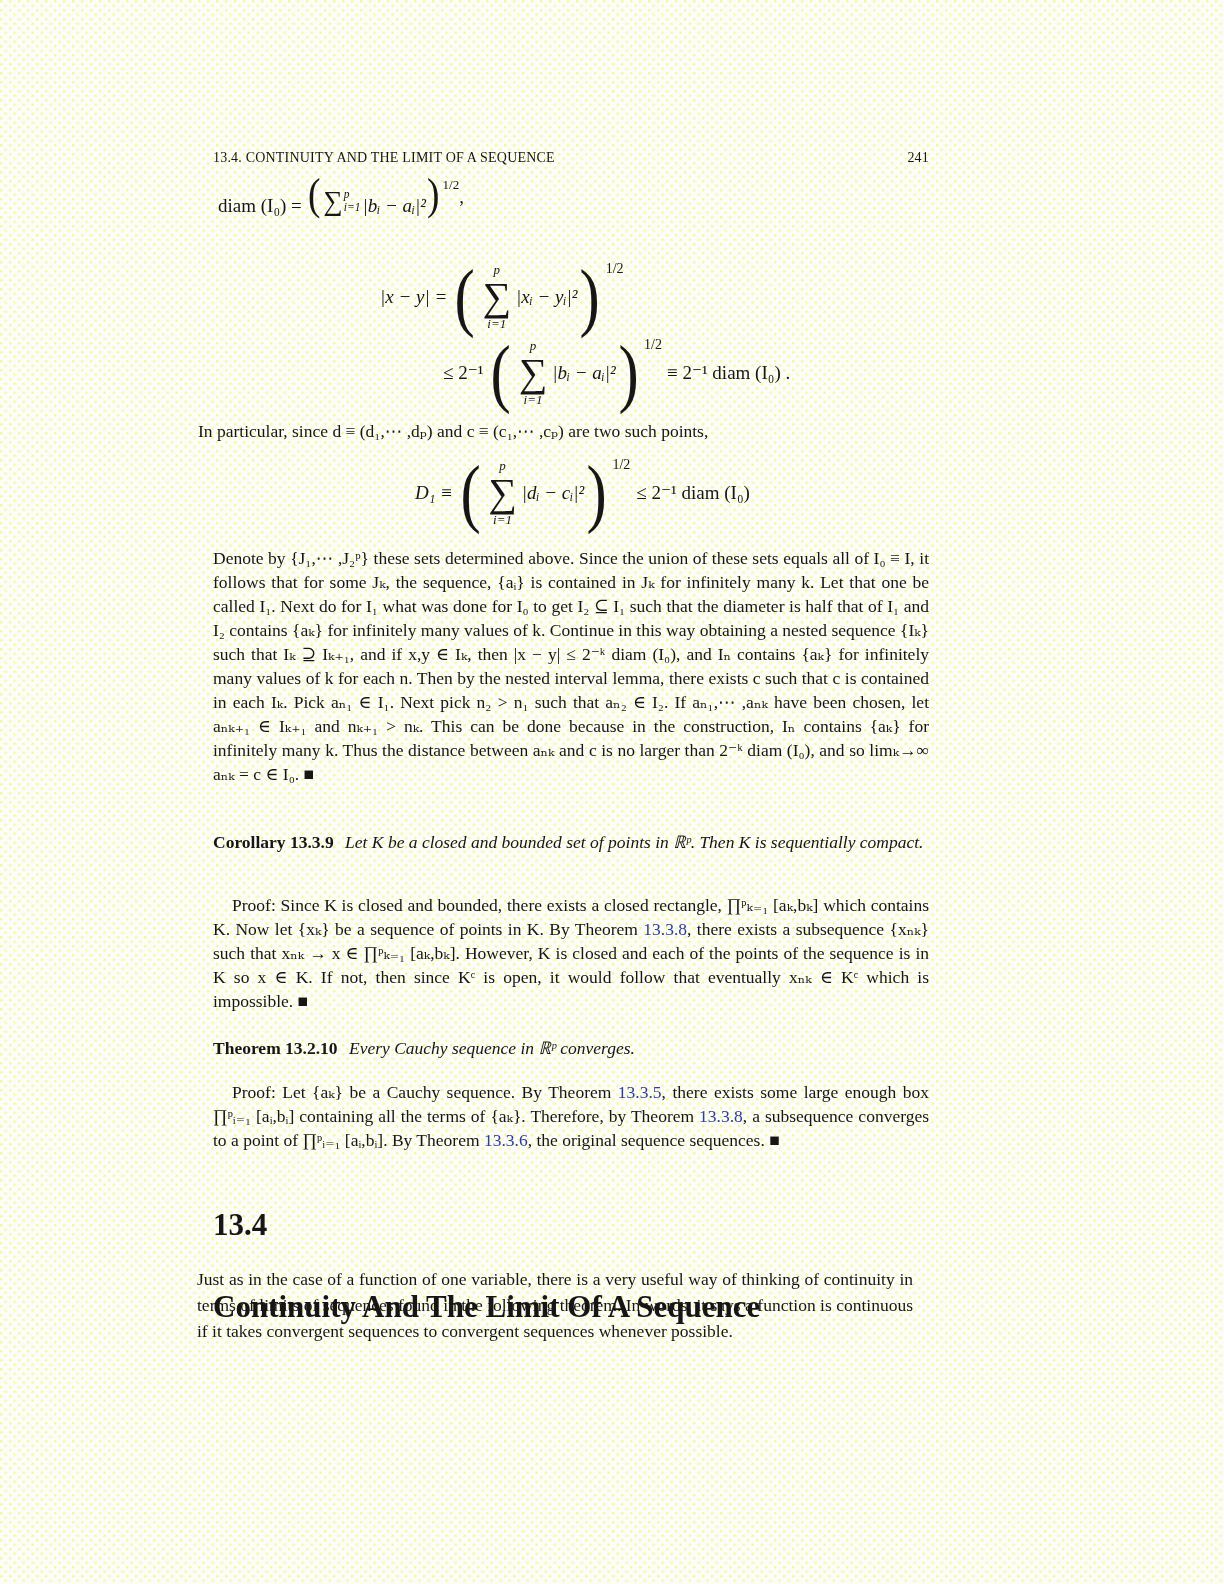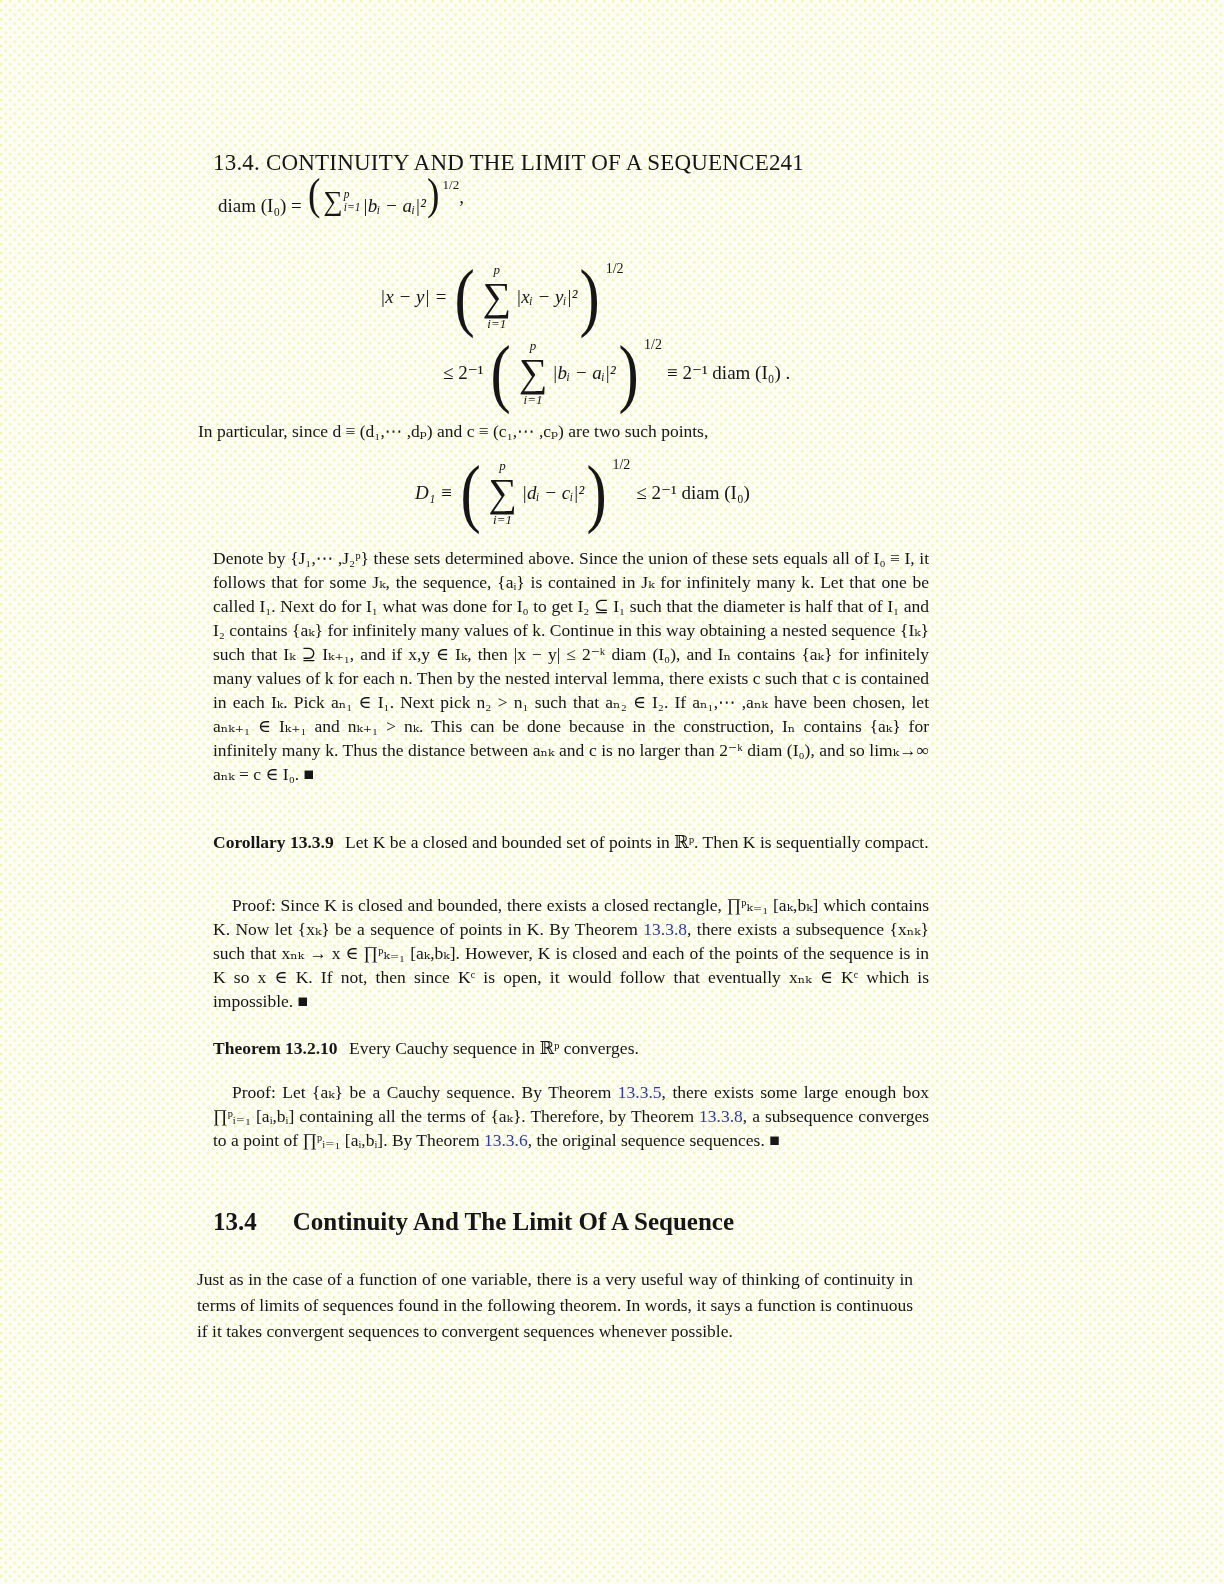--- a/index.html
+++ b/index.html
@@ -12,27 +12,27 @@
       radial-gradient(circle at 1.2px 1.2px, rgba(246,246,128,.75) 1px, rgba(246,246,128,0) 1.7px),
       radial-gradient(circle at 1.2px 1.2px, rgba(246,246,128,.75) 1px, rgba(246,246,128,0) 1.7px);
     background-size:9px 9px, 9px 9px;
     background-position:0 0, 4.5px 4.5px;
     font-family:"Liberation Serif","DejaVu Serif",serif;
     color:#161616;
     overflow:hidden;
   }
   .abs{position:absolute;}
   .textblock{width:716px;text-align:justify;font-size:17.5px;line-height:24px;}
-  .running-head{display:flex;width:716px;font-size:23px;letter-spacing:.2px;}
+  .running-head{display:flex;justify-content:space-between;width:716px;font-size:14px;letter-spacing:.2px;}
   .indent{text-indent:19px;}
   .lead{font-weight:normal;}
   a.ref{color:#2c3ca3;text-decoration:none;cursor:pointer;}
   .cor-label,.thm-label{font-weight:bold;margin-right:7px;font-family:Liberation Serif, serif;}
-  .cor-stmt,.thm-stmt{}
-  .heading{display:flex;gap:36px;font-weight:bold;font-size:25px;line-height:1.1;}
+  .cor-stmt,.thm-stmt{font-style:italic;}
+  .heading{display:flex;gap:48px;font-weight:bold;font-size:31px;line-height:1.1;flex-direction:column;}
   .intro{line-height:26px;}
 
   
   .eq{display:flex;align-items:center;line-height:1;white-space:nowrap;}
   .m{font-size:19px;}
   .it{font-style:italic;}
   .sp{margin:0 5px;}
   
   .dsum{display:inline-flex;flex-direction:column;align-items:center;margin:0 5px;}
   .dsum .lim{font-size:13px;font-style:italic;line-height:1.2;}

